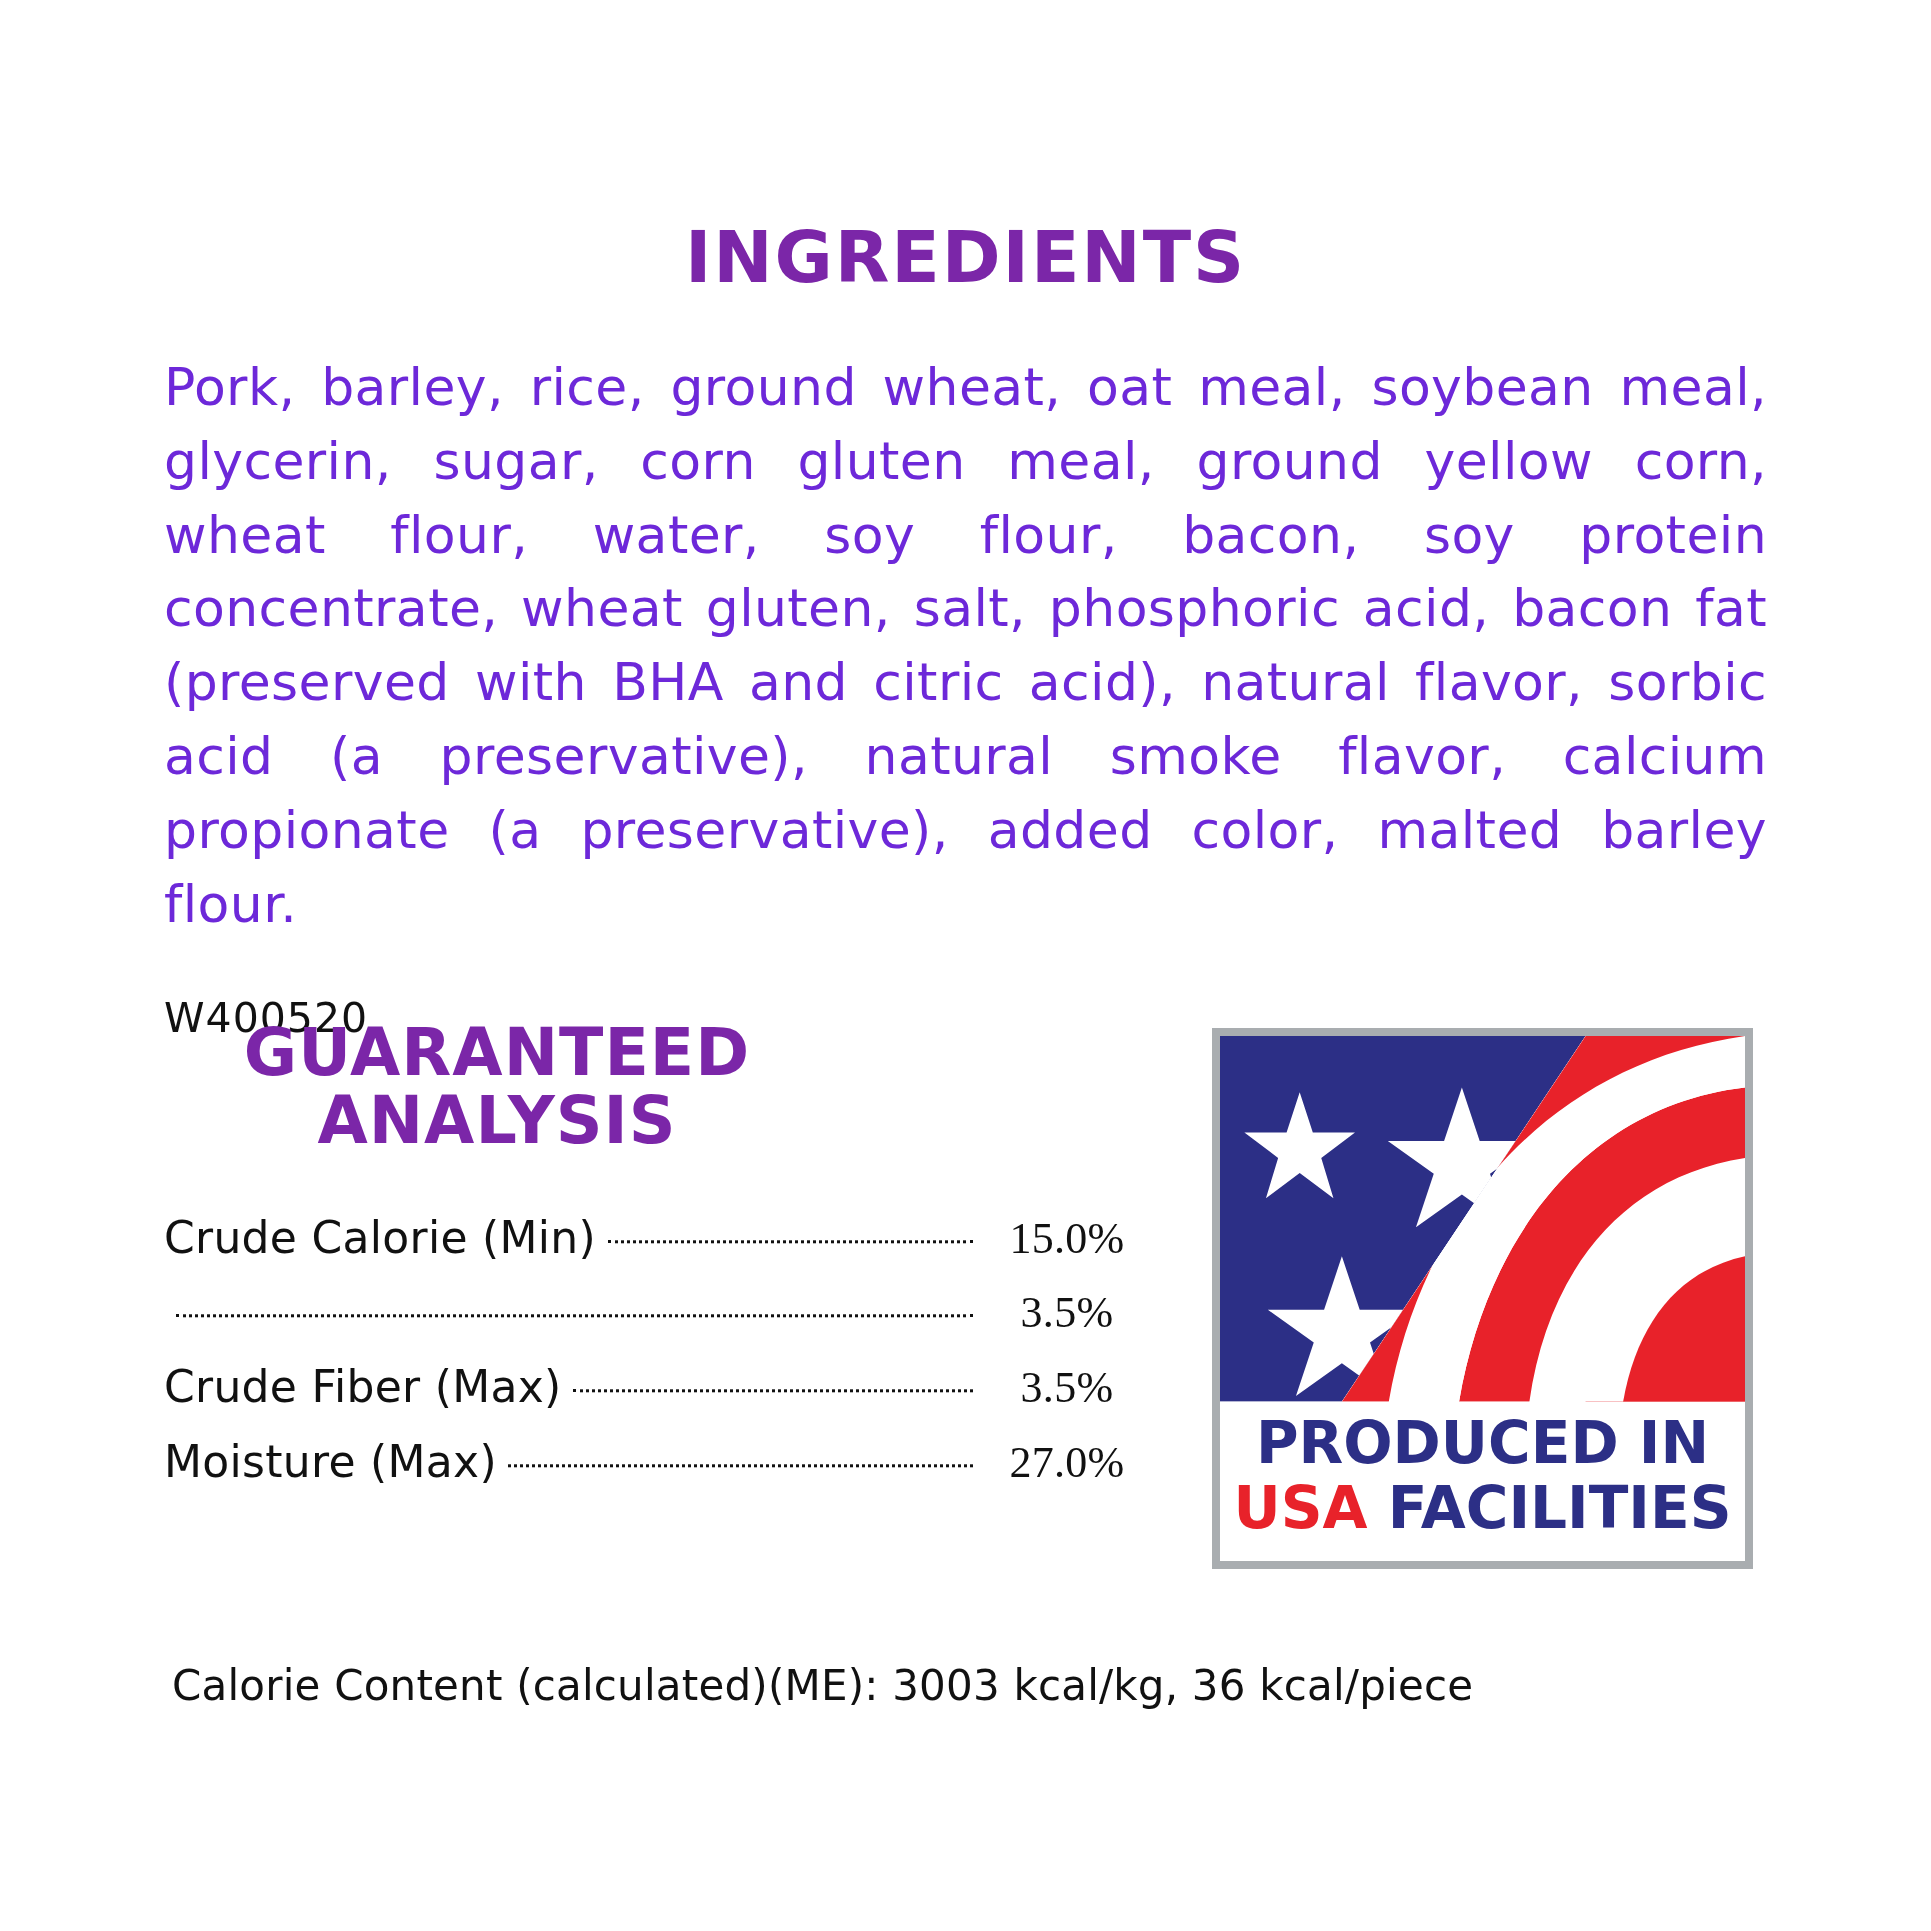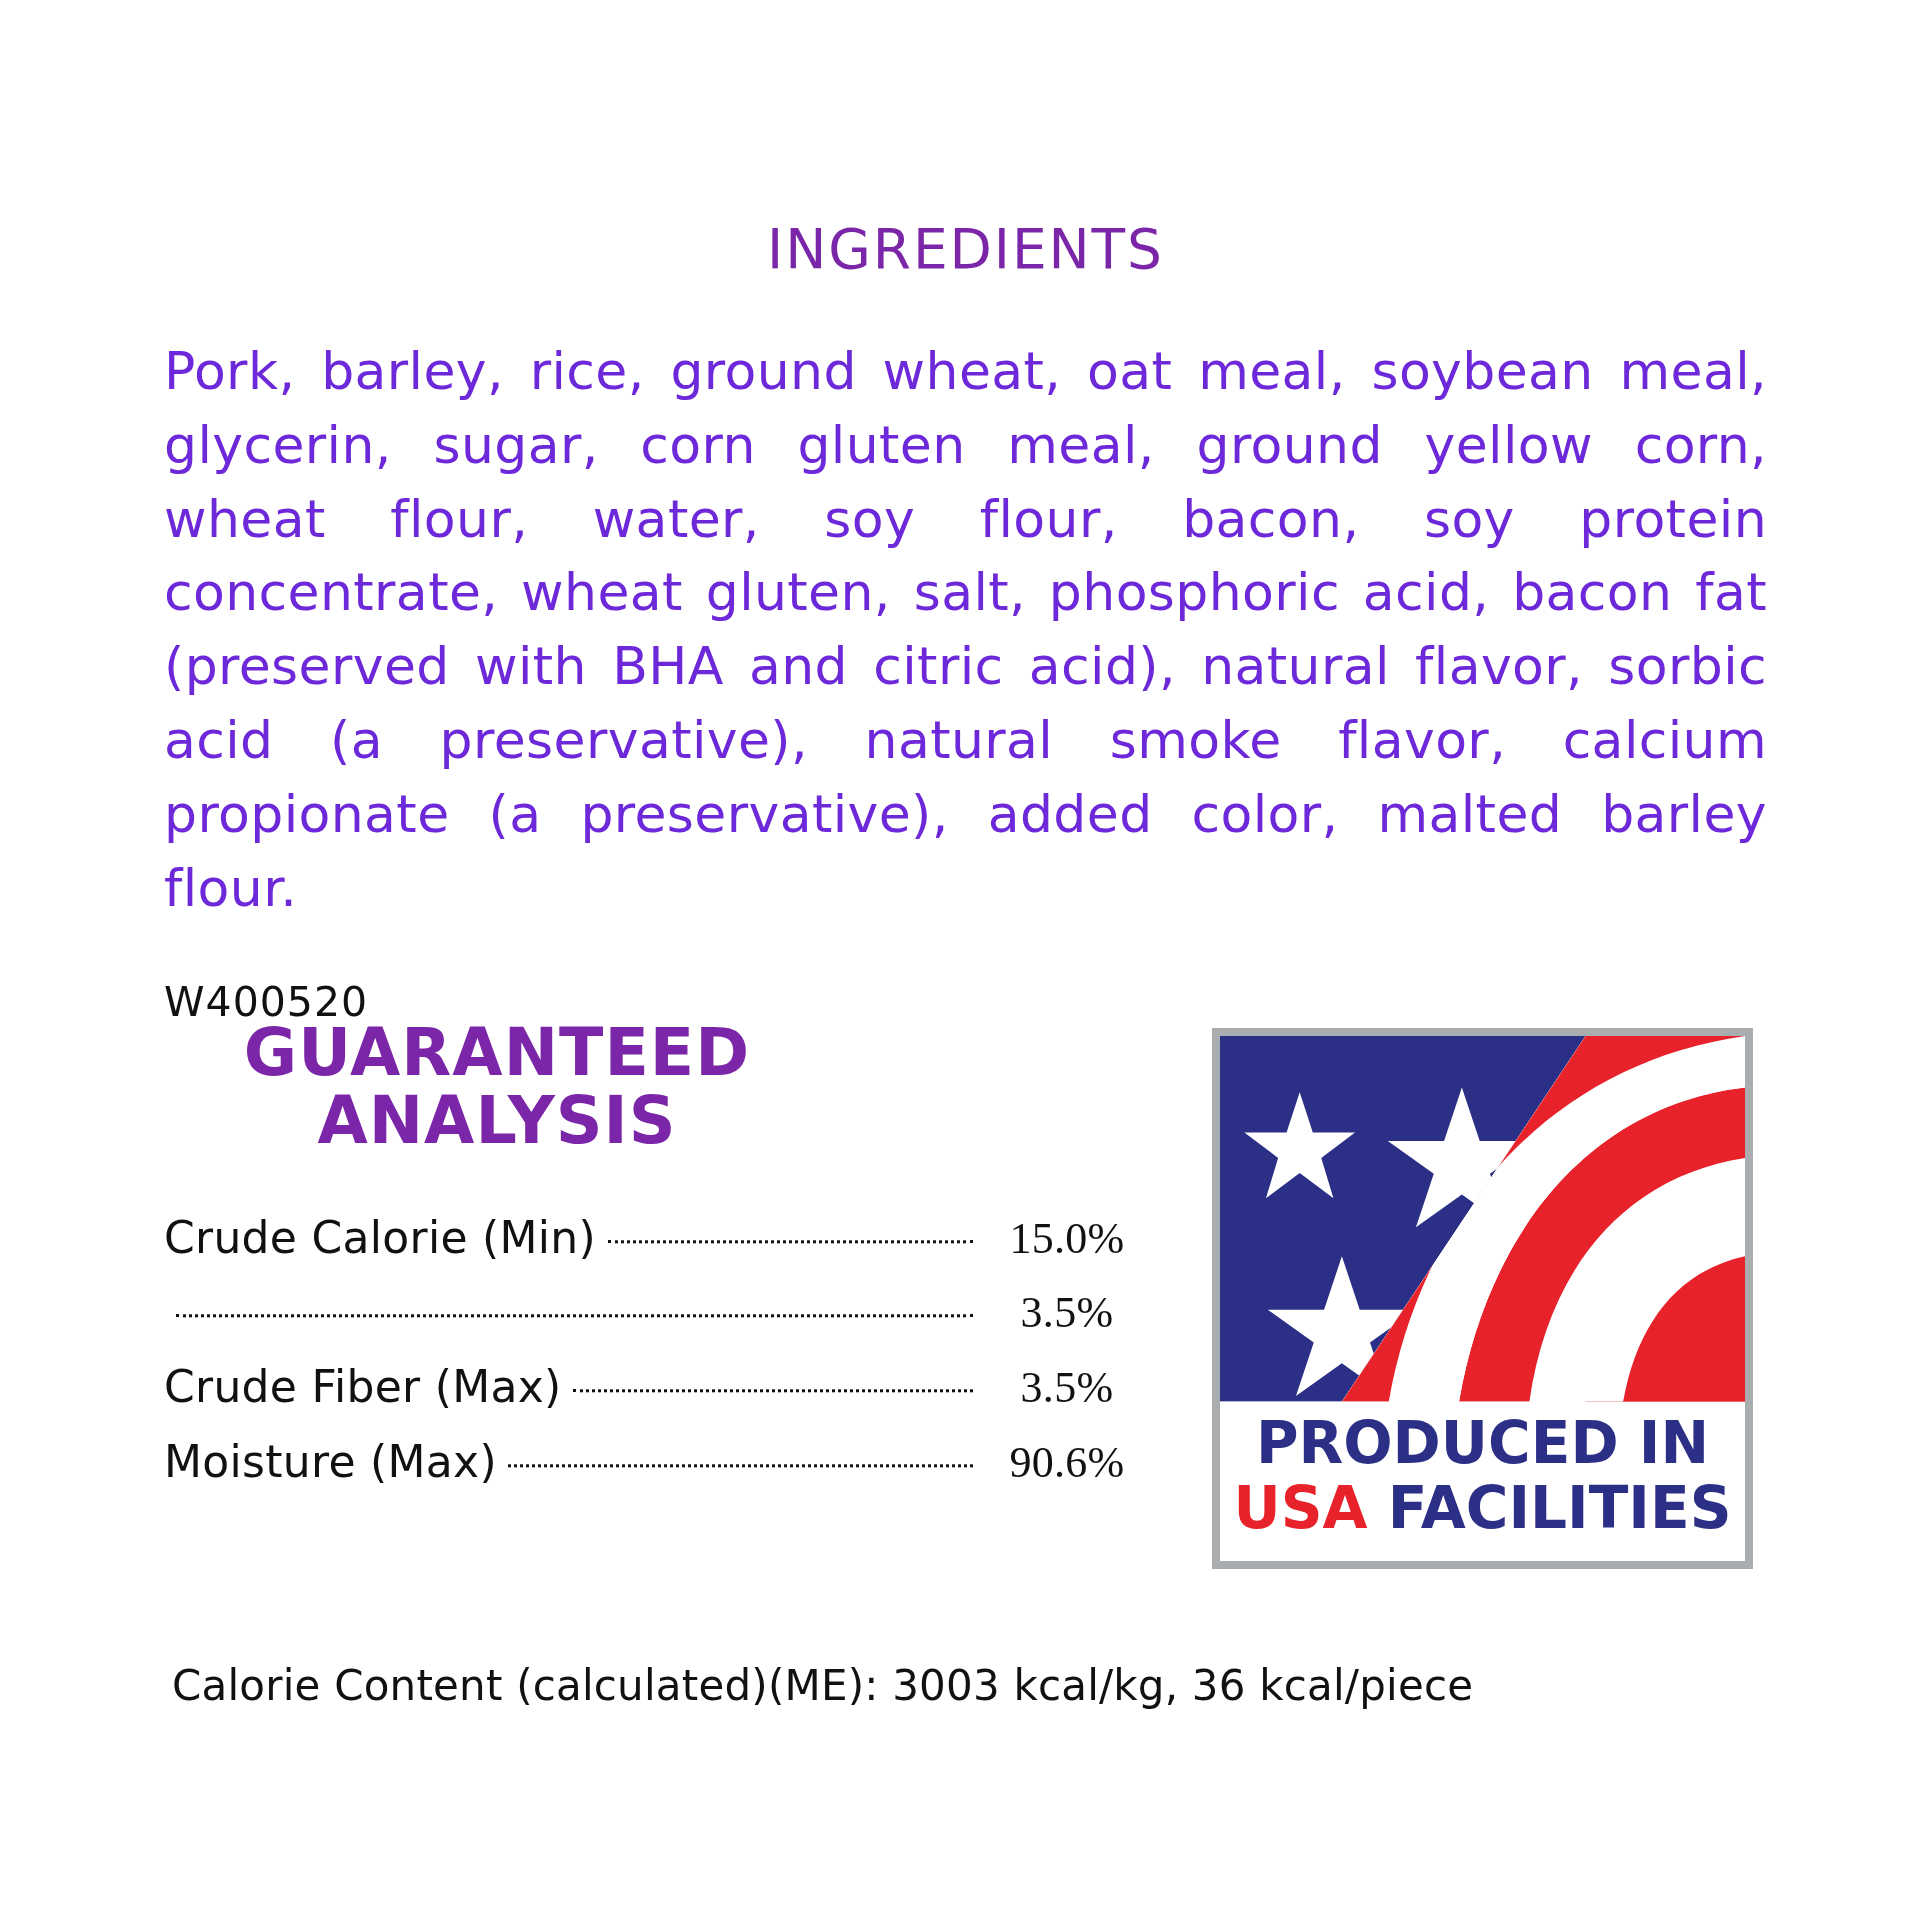--- a/index.html
+++ b/index.html
@@ -26,22 +26,22 @@
   .ingredients-section {
     position: absolute;
     top: 222px;
     left: 164px;
     width: 1603px;
   }
   .heading-ingredients {
     text-align: center;
     color: #7b26a8;
     font-family: "DejaVu Sans", sans-serif;
-    font-weight: normal;
-    font-size: 55px;
+    font-weight: bold;
+    font-size: 71px;
     letter-spacing: 1.9px;
     line-height: 1;
     margin: 0 0 58px 0;
   }
   .ingredients-body {
     font-family: "DejaVu Sans", sans-serif;
     font-size: 52px;
     line-height: 1.42;
     color: #6d28d9;
     text-align: justify;
@@ -157,21 +157,21 @@
 
       <div class="ga-row">
         <span class="ga-label">Crude Fiber (Max)</span>
         <span class="ga-dots"></span>
         <span class="ga-value">3.5%</span>
       </div>
 
       <div class="ga-row">
         <span class="ga-label">Moisture (Max)</span>
         <span class="ga-dots"></span>
-        <span class="ga-value">90.6%</span>
+        <span class="ga-value">27.0%</span>
       </div>
 
     </div>
   </section>
 
   <div class="calorie-line">Calorie Content (calculated)(ME): 3003 kcal/kg, 36 kcal/piece</div>
 
   <div class="usa-badge">
     <svg viewBox="0 0 560 560" xmlns="http://www.w3.org/2000/svg">
       <defs>

